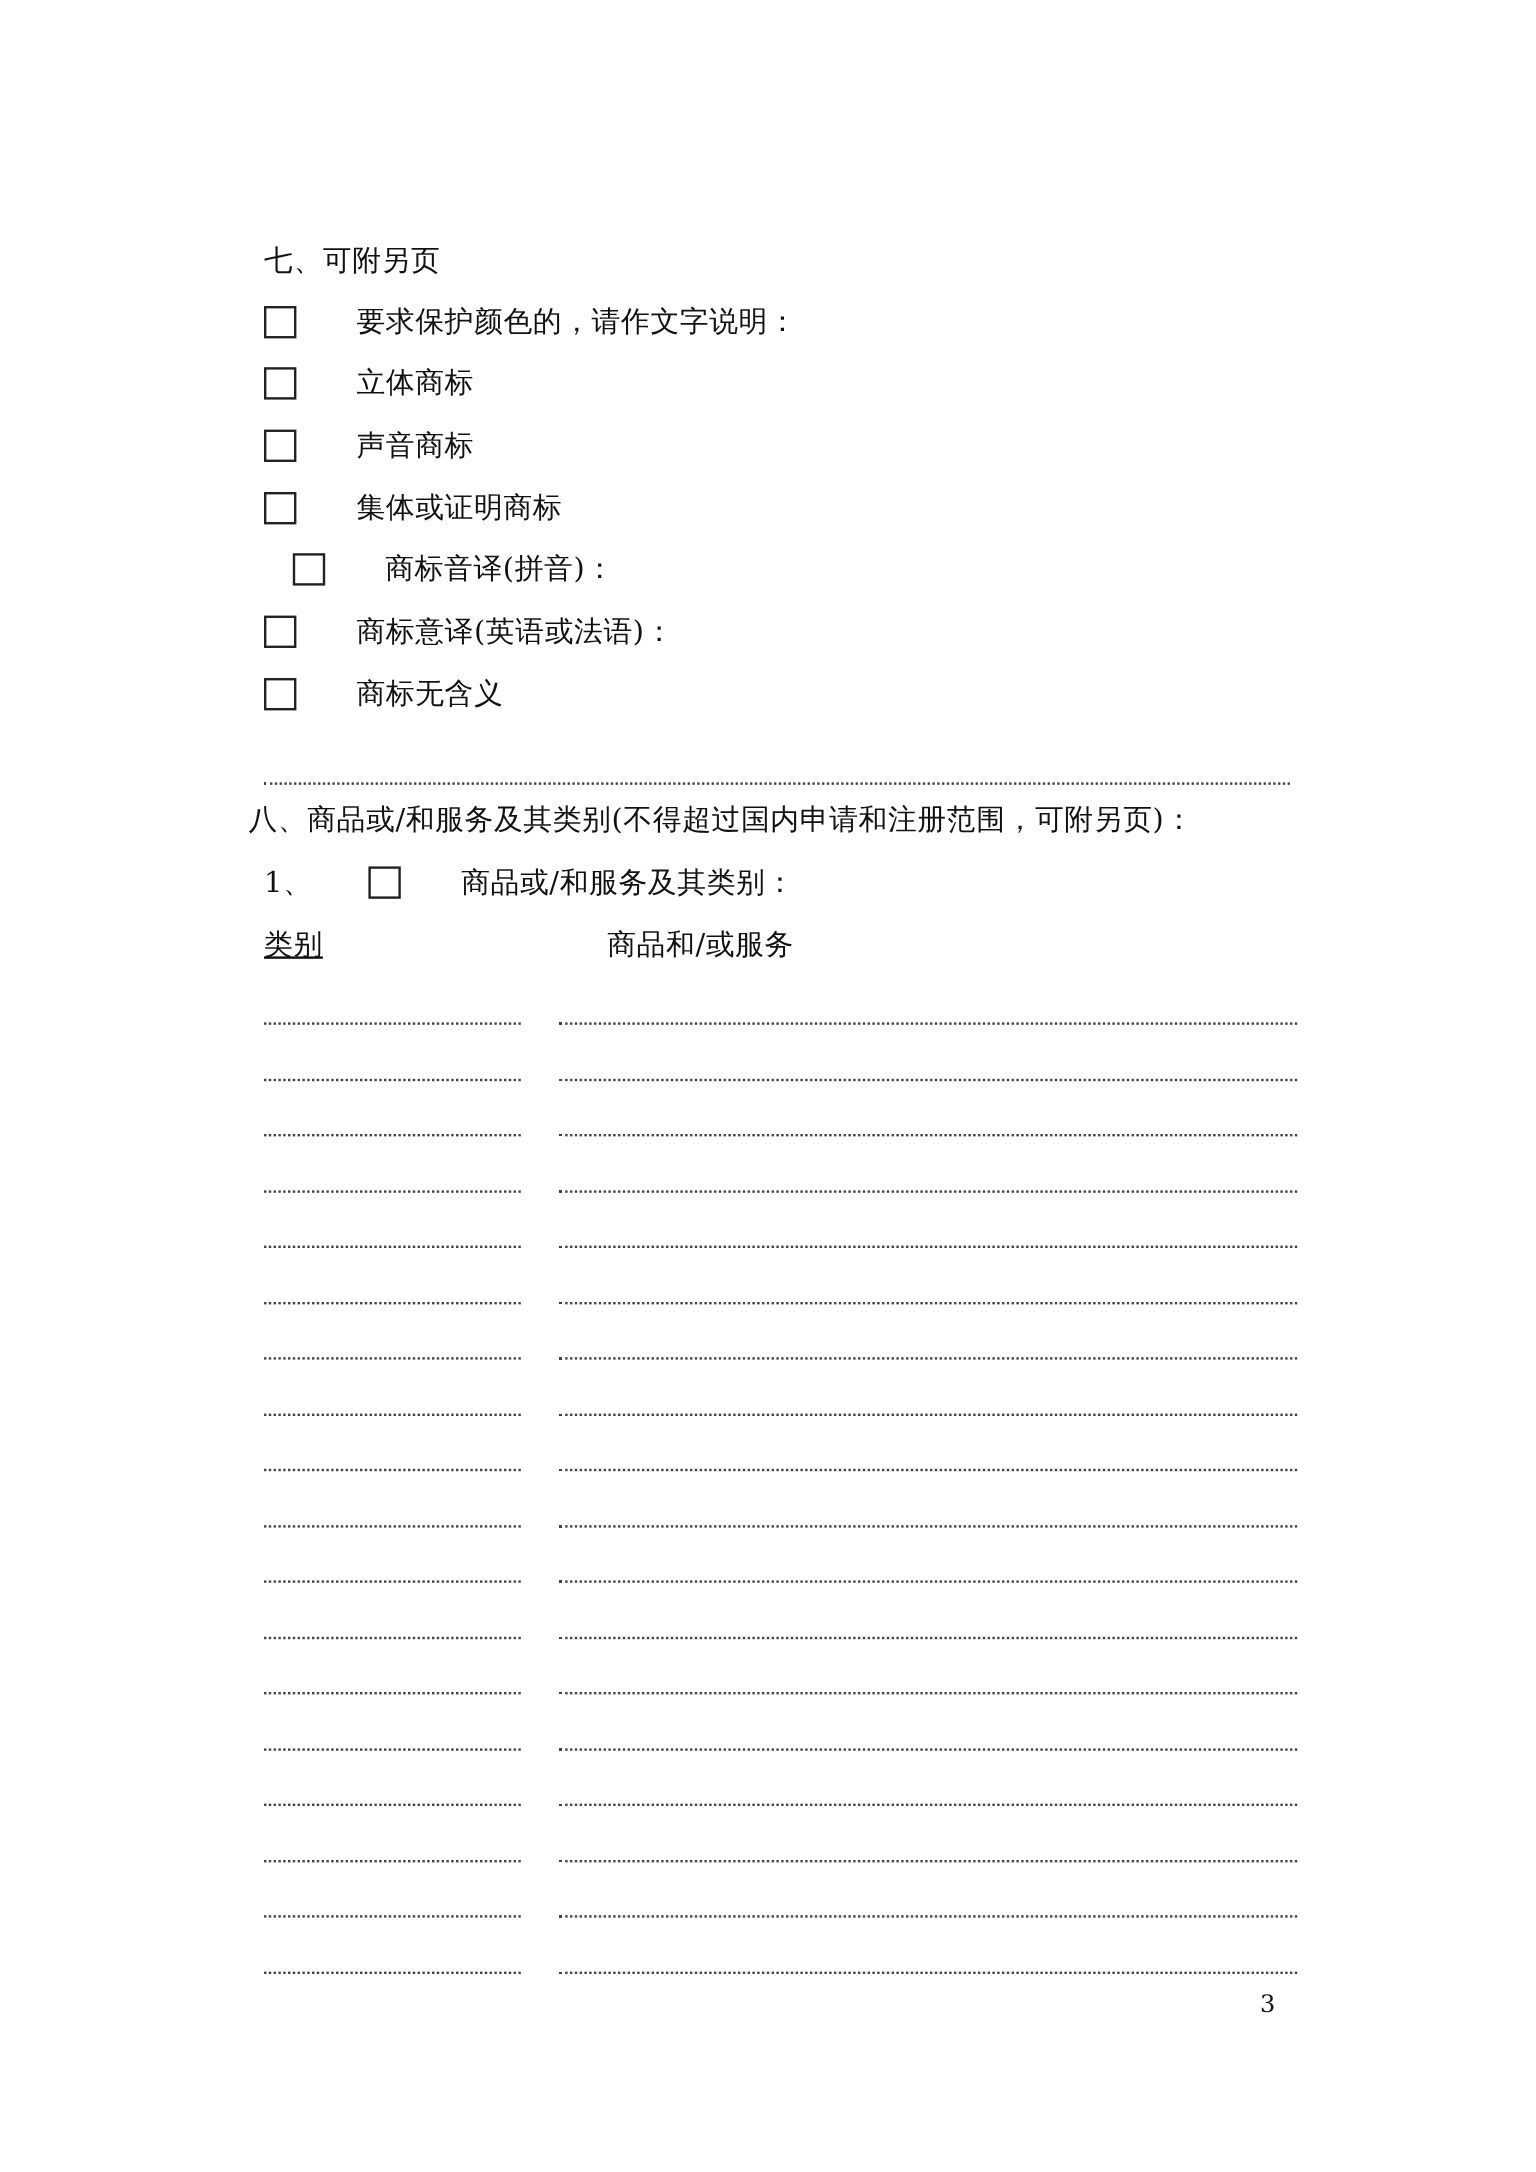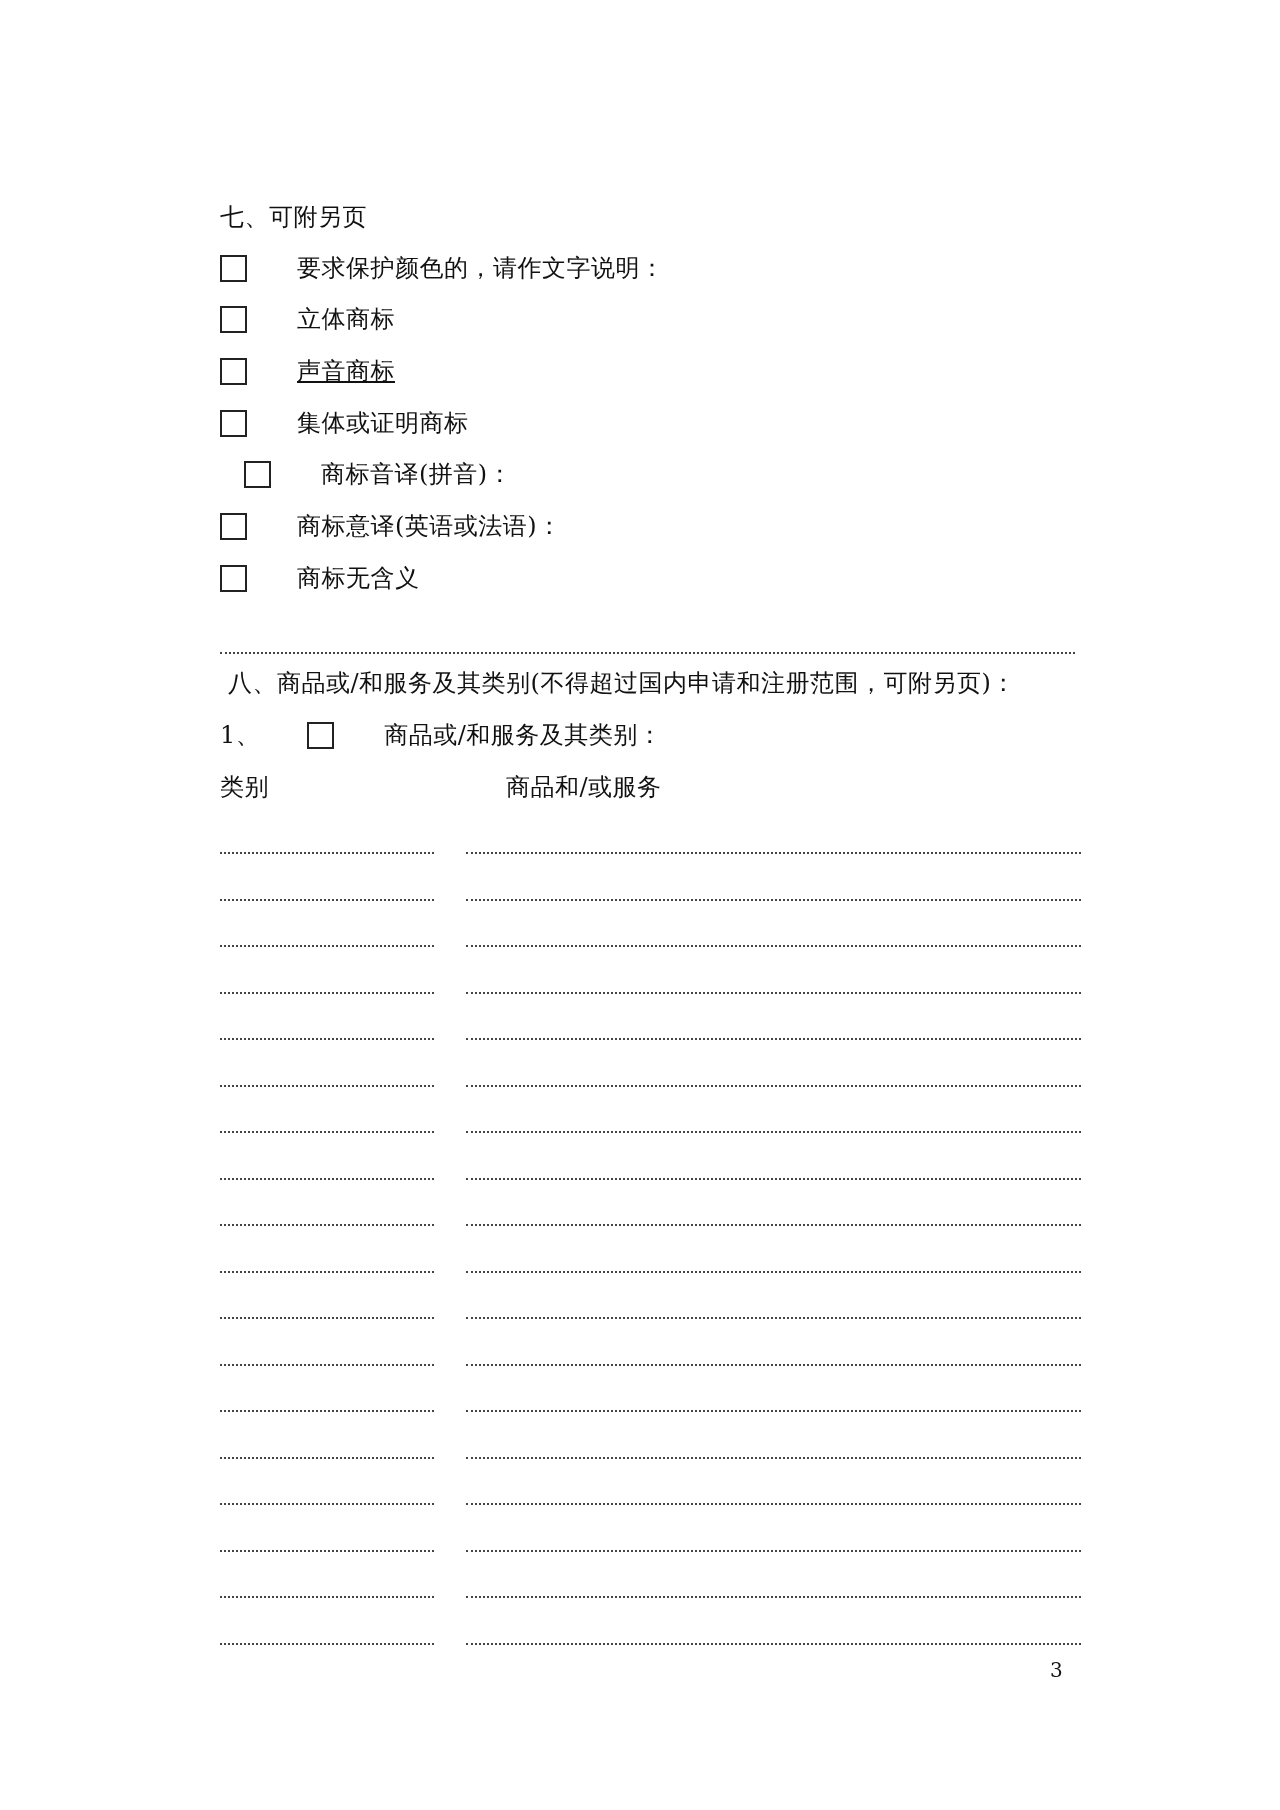--- a/index.html
+++ b/index.html
@@ -18,21 +18,21 @@
 <div class="abs text" style="left:220px; top:202px;">七、可附另页</div>
 
 <div class="row" style="top:253px;">
   <div class="cb"></div>
   <span class="text">要求保护颜色的，请作文字说明：</span>
 </div>
 <div class="row" style="top:304px;">
   <div class="cb"></div>
   <span class="text">立体商标</span>
 </div>
-<div class="row" style="top:356px;text-decoration:underline;">
+<div class="row" style="top:356px;">
   <div class="cb"></div>
   <span class="text">声音商标</span>
 </div>
 <div class="row" style="top:408px;">
   <div class="cb"></div>
   <span class="text">集体或证明商标</span>
 </div>
 <div class="row" style="top:459px;padding-left:24px;">
   <div class="cb"></div>
   <span class="text">商标音译(拼音)：</span>
@@ -41,29 +41,29 @@
   <div class="cb"></div>
   <span class="text">商标意译(英语或法语)：</span>
 </div>
 <div class="row" style="top:563px;">
   <div class="cb"></div>
   <span class="text">商标无含义</span>
 </div>
 
 <div class="dots" style="left:220px; top:652px; width:855px;"></div>
 
-<div class="abs text" style="left:228px; top:668px;">八、商品或/和服务及其类别(不得超过国内申请和注册范围，可附另页)：</div>
+<div class="abs text" style="left:207px; top:668px;">八、商品或/和服务及其类别(不得超过国内申请和注册范围，可附另页)：</div>
 
 <div class="row" style="top:720px;">
   <span class="text">1、</span>
   <div class="cb" style="margin-left:0;"></div>
   <span class="text">商品或/和服务及其类别：</span>
 </div>
 
-<div class="abs text" style="left:220px; top:772px;">类别</div>
+<div class="abs text" style="left:220px; top:772px;text-decoration:underline;">类别</div>
 <div class="abs text" style="left:506px; top:772px;">商品和/或服务</div>
 
 <div id="rows">
     <div class="dots" style="left: 220px; width: 214px; top: 852px;"></div>
     <div class="dots" style="left: 466px; width: 615px; top: 852px;"></div>
     <div class="dots" style="left: 220px; width: 214px; top: 899px;"></div>
     <div class="dots" style="left: 466px; width: 615px; top: 899px;"></div>
     <div class="dots" style="left: 220px; width: 214px; top: 945px;"></div>
     <div class="dots" style="left: 466px; width: 615px; top: 945px;"></div>
     <div class="dots" style="left: 220px; width: 214px; top: 992px;"></div>

